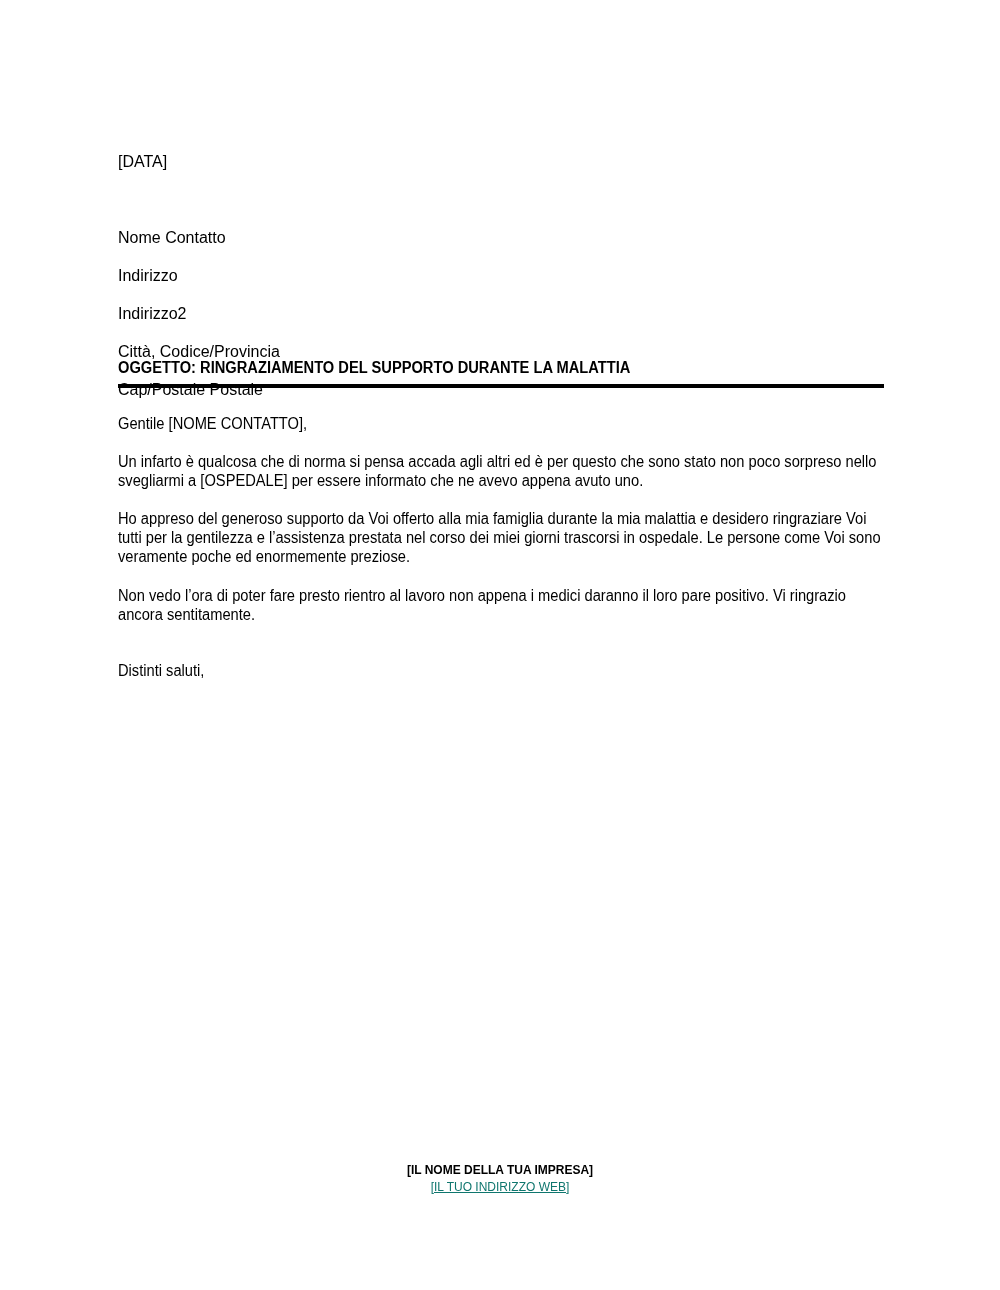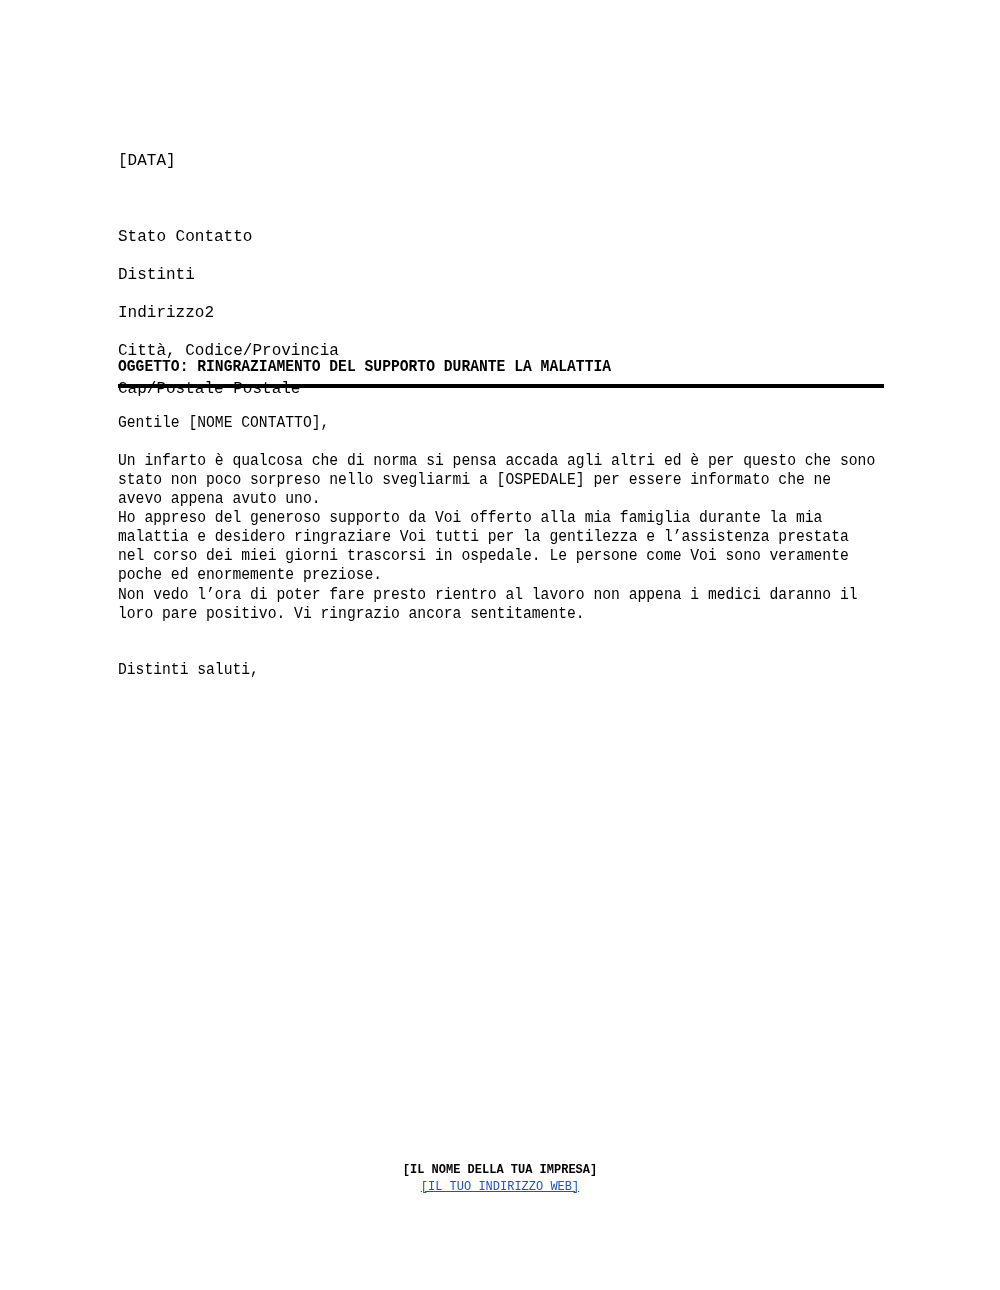--- a/index.html
+++ b/index.html
@@ -5,21 +5,21 @@
   html, body {
     margin: 0;
     padding: 0;
     background: #ffffff;
   }
   .page {
     position: relative;
     width: 1000px;
     height: 1290px;
     background: #ffffff;
-    font-family: Liberation Mono, monospace;
+    font-family: Liberation Sans, sans-serif;
     color: #000000;
     overflow: hidden;
   }
   .block {
     position: absolute;
     left: 118px;
     font-size: 16px;
     line-height: 19px;
     white-space: pre-line;
   }
@@ -50,35 +50,35 @@
     position: absolute;
     left: 0;
     top: 1162px;
     width: 100%;
     text-align: center;
     font-size: 12px;
     line-height: 16.5px;
   }
   .footer .company-line { font-weight: bold; }
   .footer .website-line a {
-    color: #1d4ed8;
+    color: #0f766e;
     text-decoration: underline;
     cursor: pointer;
   }
 </style>
 </head>
 <body>
 
 <div class="page">
 
   <div class="block date-block">[DATA]</div>
 
   <div class="block recipient-block">
-    <div>Stato Contatto</div>
-    <div>Distinti</div>
+    <div>Nome Contatto</div>
+    <div>Indirizzo</div>
     <div>Indirizzo2</div>
     <div>Città, Codice/Provincia</div>
     <div>Cap/Postale Postale</div>
   </div>
 
   <div class="block condensed subject-block">OGGETTO: RINGRAZIAMENTO DEL SUPPORTO DURANTE LA MALATTIA</div>
 
   <div class="subject-rule"></div>
 
   <div class="block condensed greeting-block">Gentile [NOME CONTATTO],</div>

